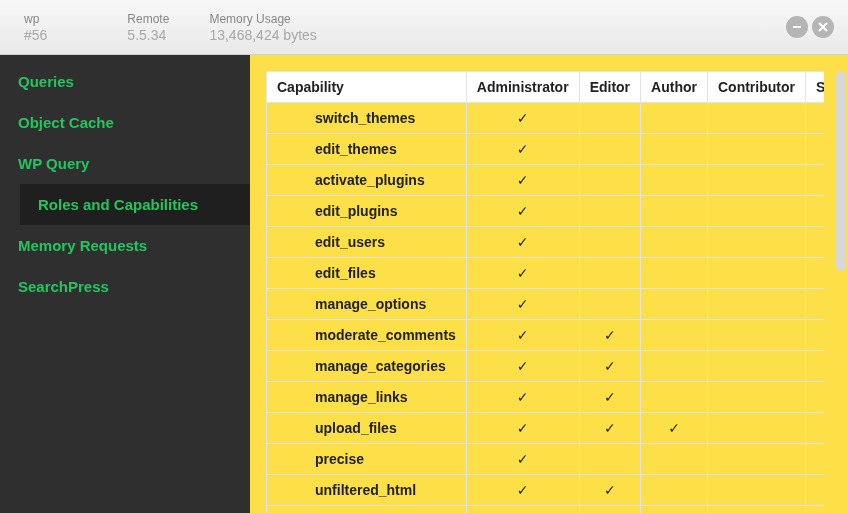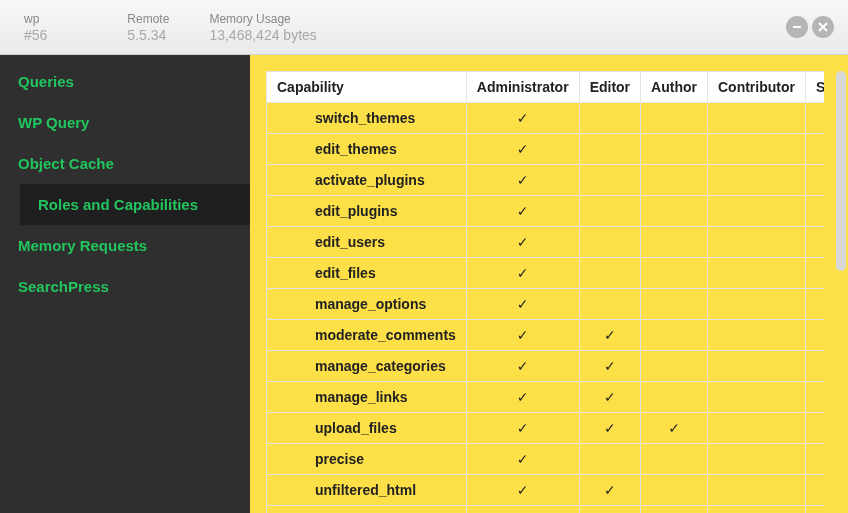--- a/index.html
+++ b/index.html
@@ -140,22 +140,22 @@
       <svg width="10" height="10" viewBox="0 0 10 10">
           <path d="M1 1 L9 9 M9 1 L1 9" stroke="#fff" stroke-width="2"></path>
         </svg>
     </div>
   </div>
 </div>
 
 <div class="body">
   <div class="sidebar" id="sidebar">
       <div class="sidebar-item">Queries</div>
+      <div class="sidebar-item">Object Cache</div>
       <div class="sidebar-item">WP Query</div>
-      <div class="sidebar-item">Object Cache</div>
       <div class="sidebar-item active">Roles and Capabilities</div>
       <div class="sidebar-item">Memory Requests</div>
       <div class="sidebar-item">SearchPress</div>
     </div>
   <div class="main">
     <div class="table-wrap">
       <table>
         <thead>
             <tr id="thead-row">
               <th>Capability</th>

